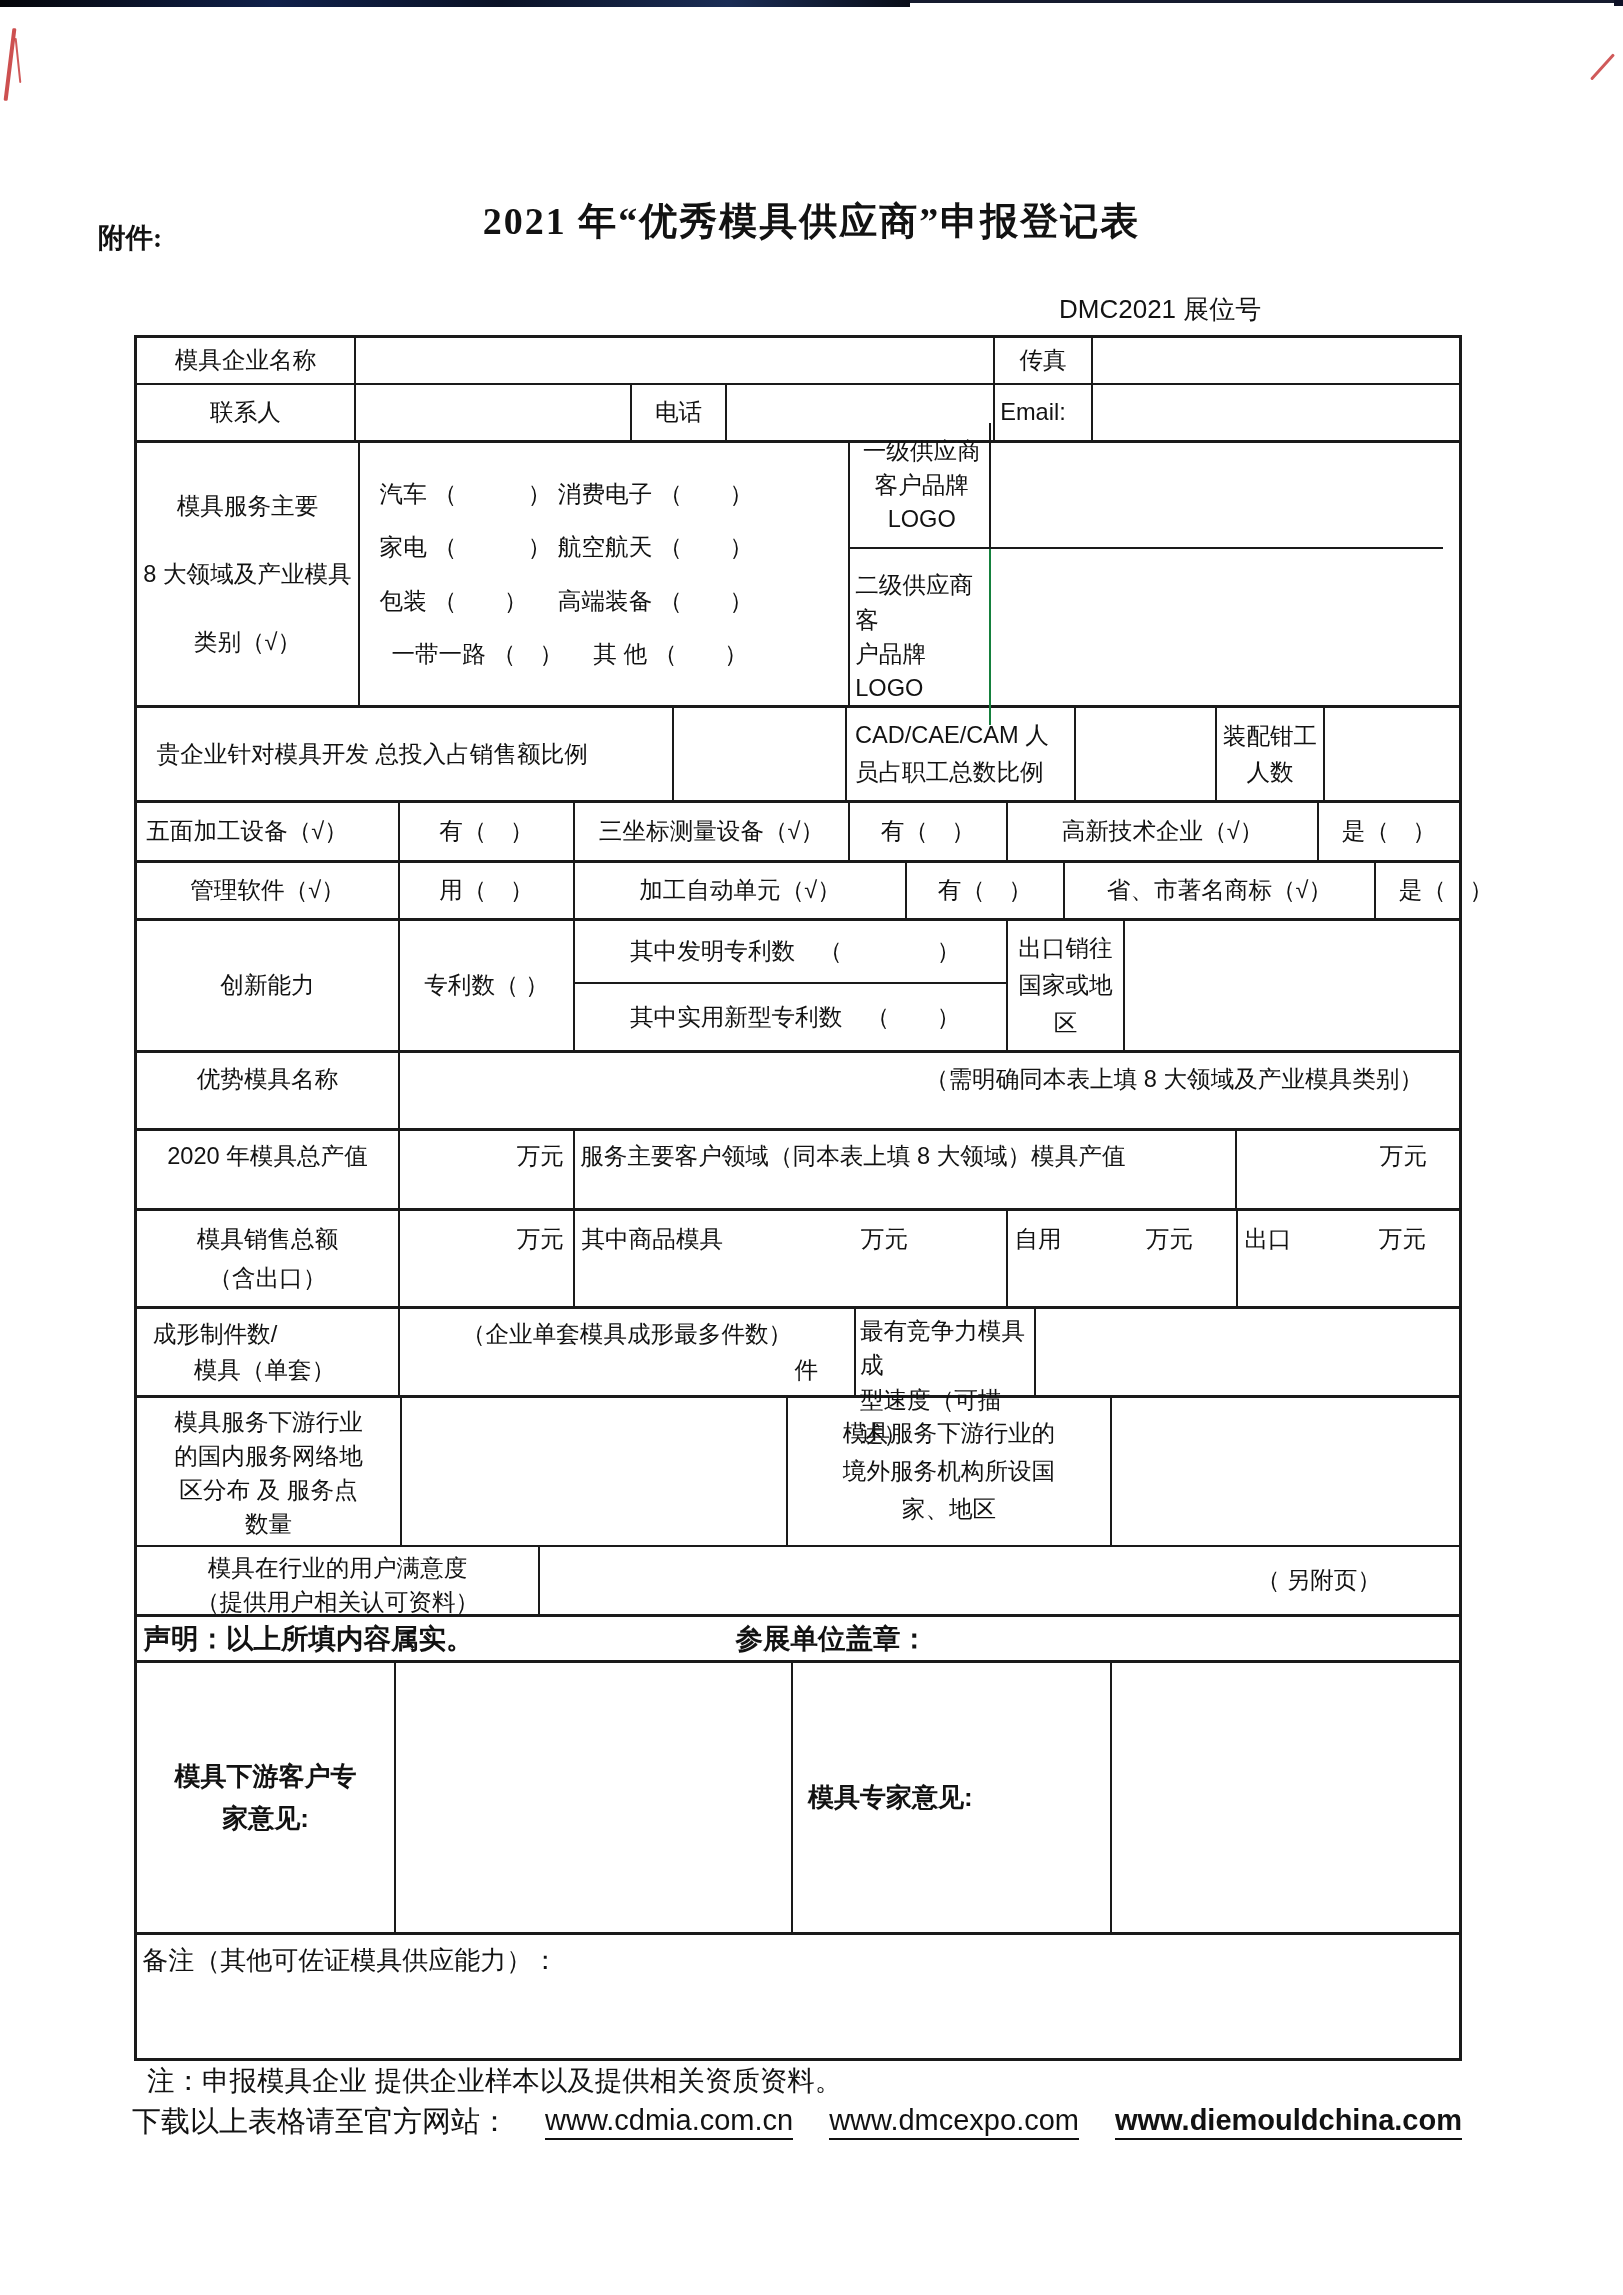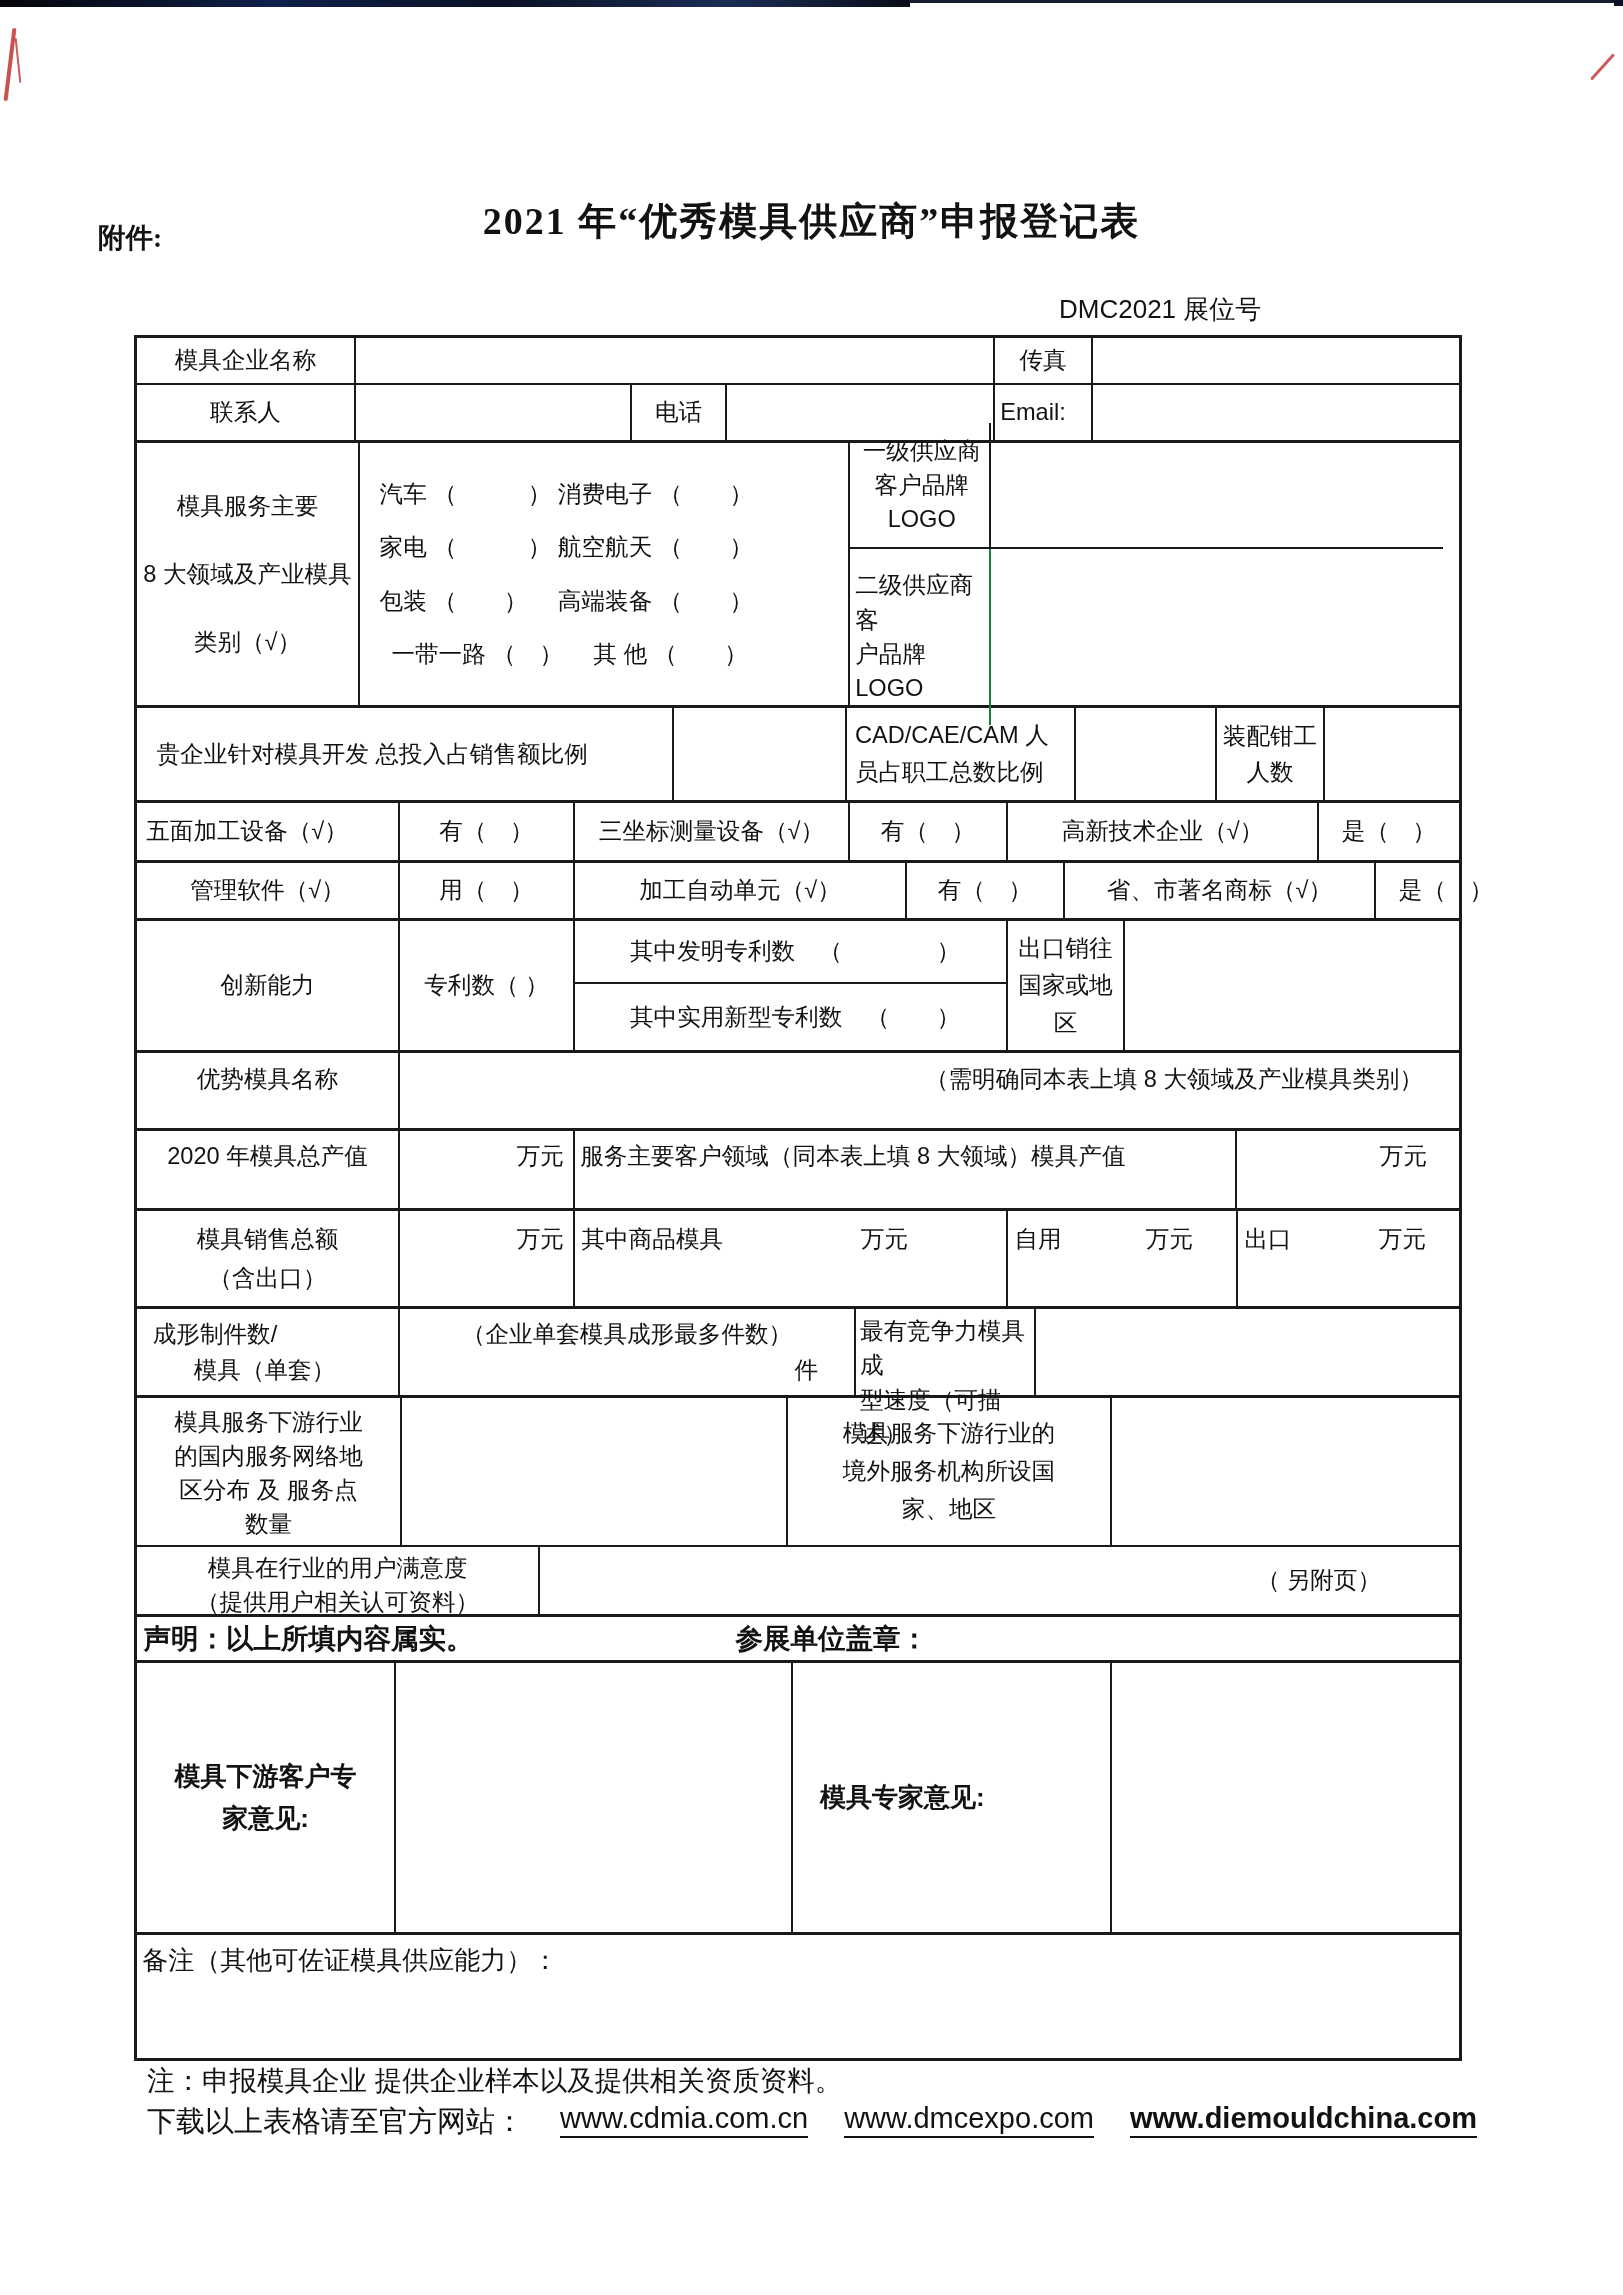--- a/index.html
+++ b/index.html
@@ -38,21 +38,21 @@
   .left{justify-content:flex-start;}
   .right{justify-content:flex-end;}
   .topal{align-items:flex-start;}
   .evenly{justify-content:space-evenly;}
   .alstart{align-items:flex-start;}
   .bold{font-weight:700;}
   .subrow{display:flex;width:100%;}
   .subcell{box-sizing:border-box;display:flex;align-items:center;justify-content:center;}
   .ulink{border-bottom:2.6px solid #111;padding-bottom:1.3px;}
   .footnote{position:absolute;left:147px;font-size:27.5px;}
-  .dlline{position:absolute;left:147px;display:flex;align-items:flex-start;column-gap:36px;font-size:29px;}
+  .dlline{position:absolute;left:132px;display:flex;align-items:center;column-gap:36px;font-size:29px;}
 </style>
 </head>
 <body>
 
 <div class="scanband-main"></div>
 <div class="scanband-right"></div>
 <div class="scancorner"></div>
 <div class="redmark rm1"></div>
 <div class="redmark rm2"></div>
 <div class="redmark rm3"></div>
@@ -240,21 +240,21 @@
       <span style="margin-left:262px">参展单位盖章：</span>
     </div>
   </div>
 
   <div class="row" style="height:269px">
     <div class="c col bold" style="width:259px;font-size:26px;line-height:1.6">
       <div>模具下游客户专</div>
       <div>家意见:</div>
     </div>
     <div class="c" style="width:397px"></div>
-    <div class="c left bold" style="width:319px;padding-left:27px;font-size:26px">模具专家意见:</div>
+    <div class="c left bold" style="width:319px;padding-left:15px;font-size:26px">模具专家意见:</div>
     <div class="c" style="width:348px"></div>
   </div>
 
   <div class="row bb0" style="height:123px">
     <div class="c topal left" style="width:1322px;padding:6.5px 0 0 5.2px;font-size:26px">
       <span>备注（其他可佐证模具供应能力）：</span>
     </div>
   </div>
 
 </div>

